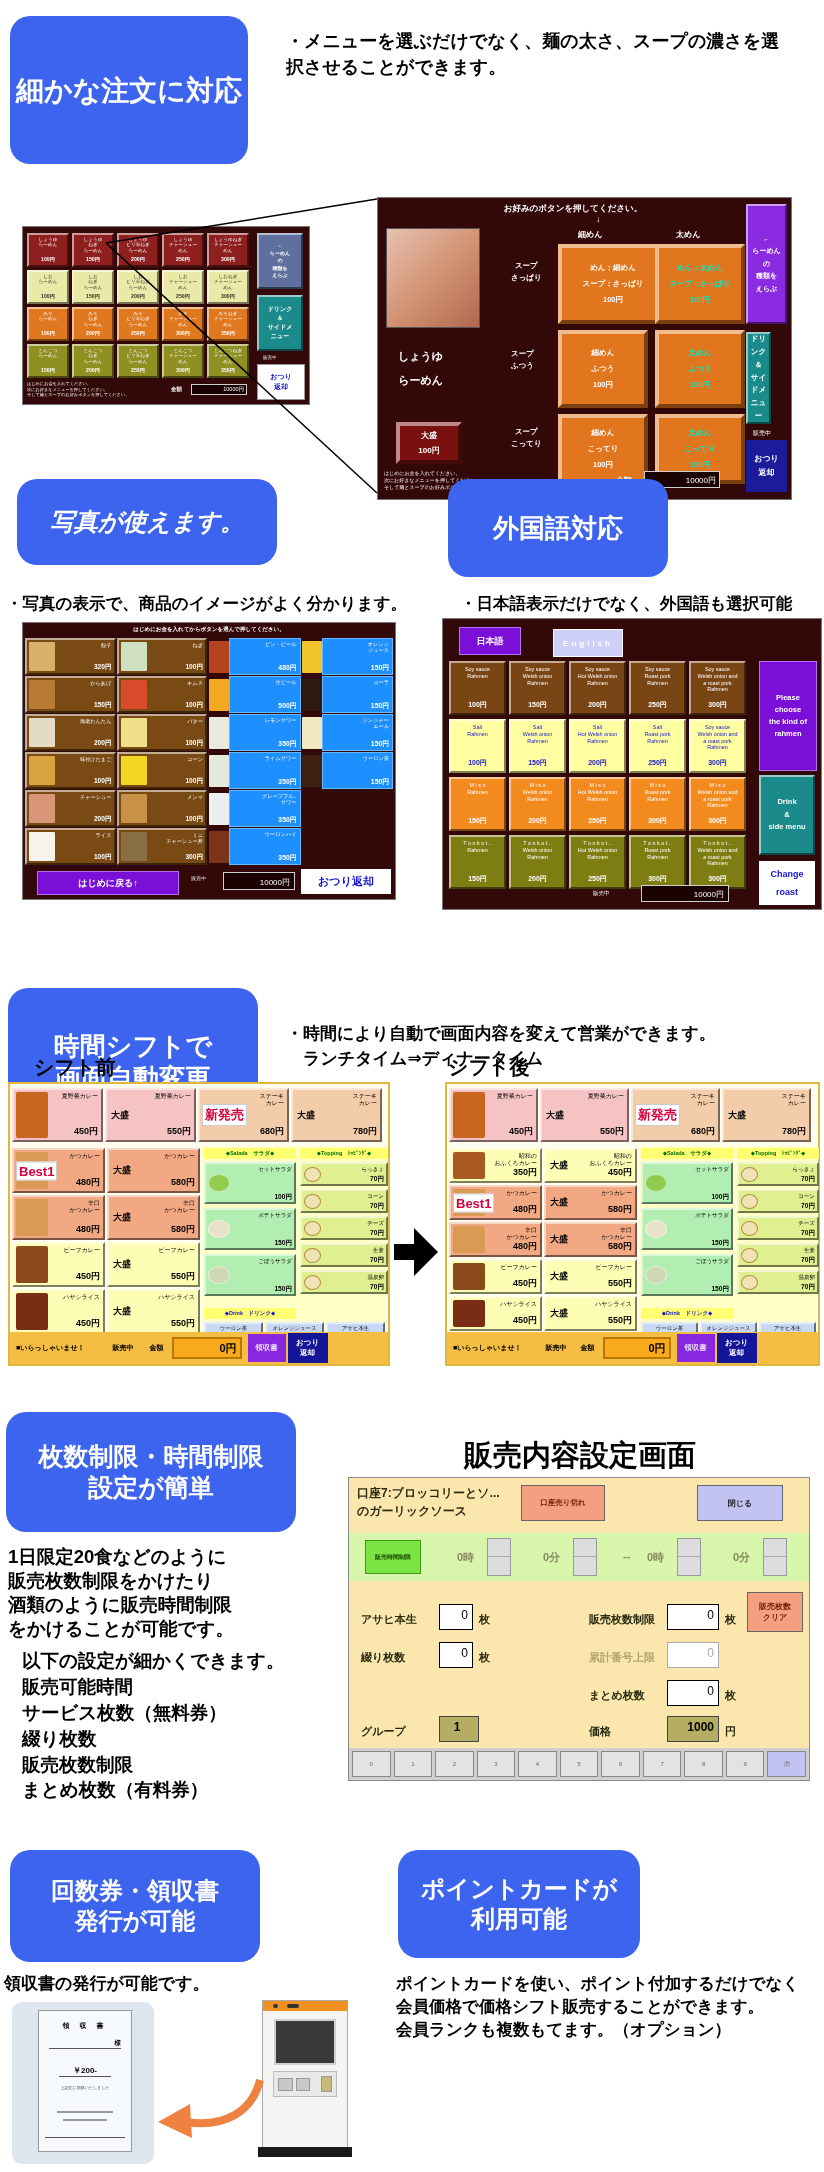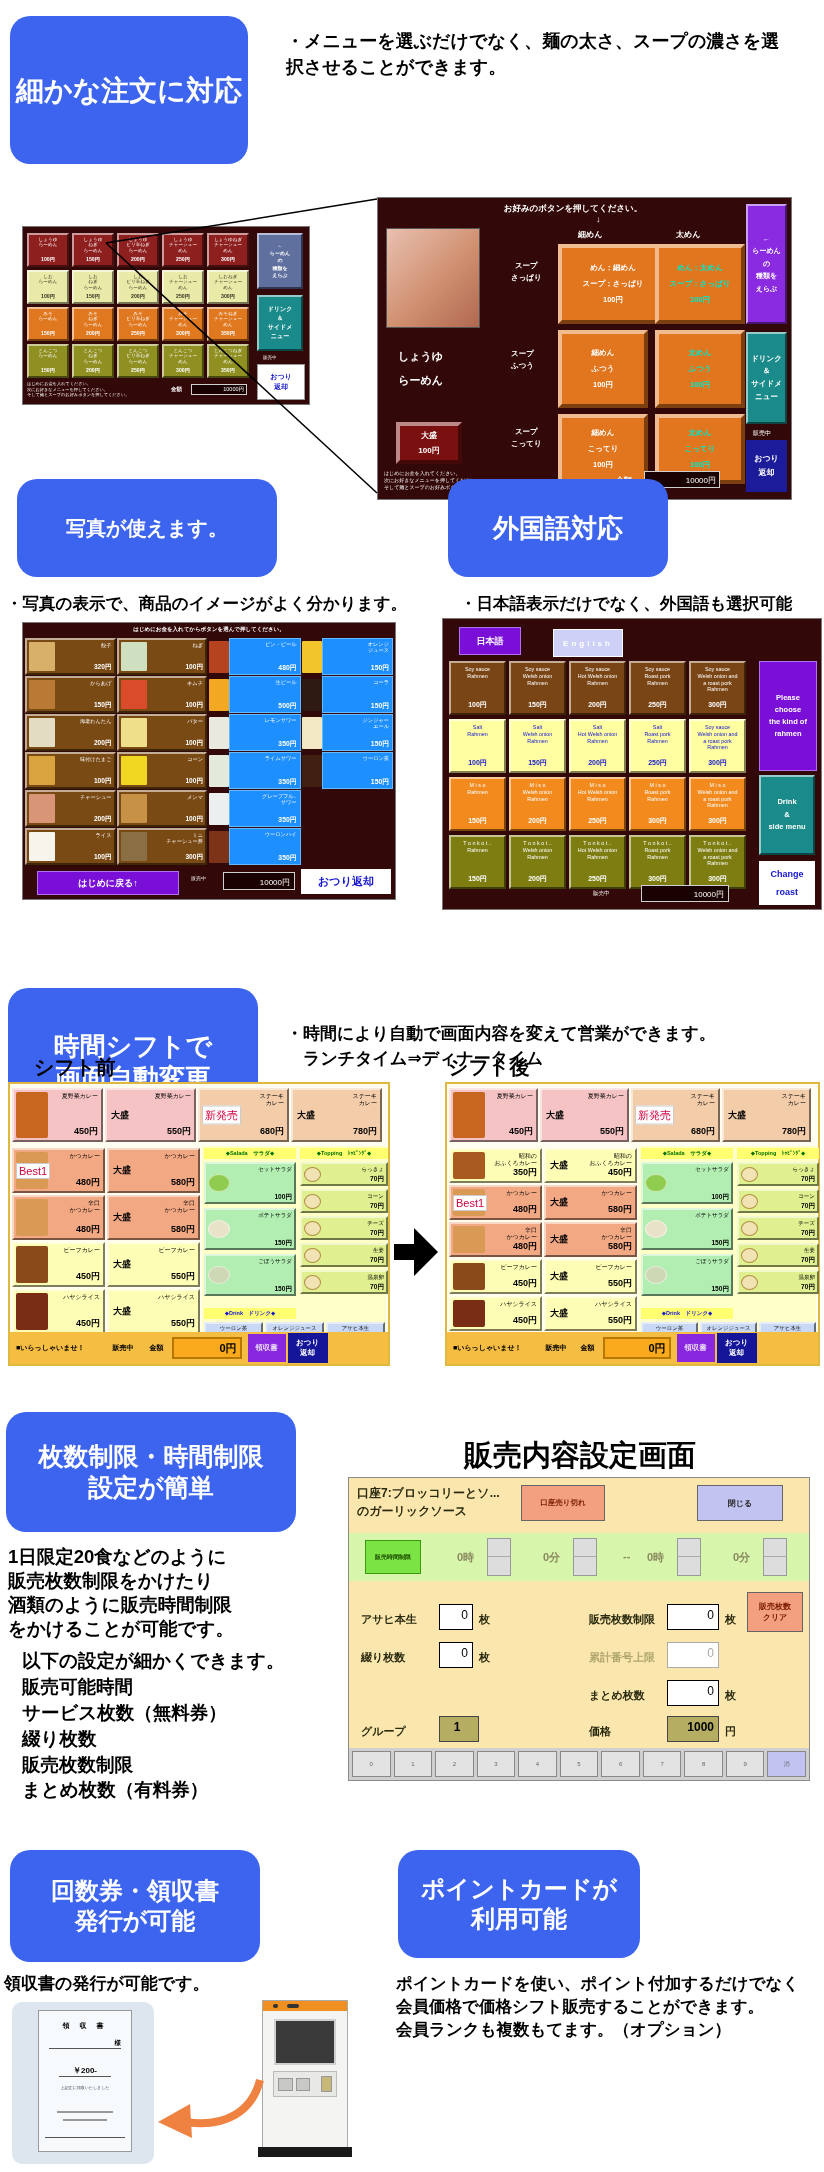--- a/index.html
+++ b/index.html
@@ -54,21 +54,21 @@
   .e-yellow{background:#ffffa2;color:#1515cf;}
   .e-orange{background:#f28a1e;color:#fff;}
   .e-olive{background:#7d7d12;color:#fff;}
   
   .shiftscr{position:absolute;background:#fffdf0;border:2px solid #e0b840;box-sizing:border-box;}
   .topRow{position:absolute;left:2px;top:4px;display:flex;gap:2px;}
   .kcell{position:relative;display:flex;padding:2px;box-sizing:border-box;align-items:stretch;}
   .kcell .kphoto{width:32px;height:100%;flex:none;margin-right:2px;border-radius:2px;}
   .kcell .ksize{font-weight:bold;font-size:9px;align-self:center;flex:none;margin:0 2px;}
   .kcell .badge{position:absolute;left:2px;top:50%;transform:translateY(-50%);background:#fff;color:#d4003c;
-    font-weight:normal;font-size:11px;padding:1px 2px;border:1px solid #ccc;}
+    font-weight:bold;font-size:13px;padding:1px 2px;border:1px solid #ccc;}
   .ktxt{flex:1;display:flex;flex-direction:column;justify-content:space-between;align-items:flex-end;font-size:6px;text-align:right;line-height:1.2;padding:1px;}
   .ktxt .pr{font-size:9px;}
   .leftGrid{position:absolute;left:2px;top:64px;width:188px;display:grid;grid-template-columns:1fr 1fr;gap:2px;}
   .leftGrid .kcell{height:45px;}
   .short .leftGrid .kcell{height:35px;}
   .colHead{position:absolute;height:11px;background:#ffff70;font-size:5.5px;font-weight:bold;display:flex;align-items:center;justify-content:center;}
   .gr{color:#007000;} .bl{color:#1515cf;}
   .salads{position:absolute;left:194px;top:78px;width:92px;}
   .scell{background:#b2eeb2;display:flex;height:42px;margin-bottom:4px;padding:2px;box-sizing:border-box;}
   .scell .sph{width:20px;height:16px;border-radius:50%;align-self:center;flex:none;margin-right:2px;border:1px solid #ffffff88;}
@@ -297,30 +297,30 @@
     <div class="abs tinywhite" style="left:6px;top:272px;width:160px;font-size:5px;">はじめにお金を入れてください。
 次にお好きなメニューを押してください。
 そして麺とスープのお好みボタンを押してください。</div>
     <div class="abs" style="left:238px;top:277px;color:#fff;font-size:8px;font-weight:bold;">金額</div>
     <div class="amtbox abs" style="left:266px;top:273px;width:76px;height:17px;font-size:8px;padding:3px 3px 0 0;">10000円</div>
     <div class="sideBtn bv" style="left:368px;top:6px;width:41px;height:120px;background:#8a2be2;font-size:7px;line-height:1.8;">←
 らーめん
 の
 種類を
 えらぶ</div>
-    <div class="sideBtn bv" style="left:368px;top:134px;width:41px;height:92px;background:#1a8a8a;font-size:7.5px;line-height:1.7;">ドリンク
+    <div class="sideBtn bv" style="left:368px;top:134px;width:25px;height:92px;background:#1a8a8a;font-size:7.5px;line-height:1.7;">ドリンク
 ＆
 サイドメ
 ニュー</div>
     <div class="abs tinywhite" style="left:375px;top:231px;font-size:6px;">販売中</div>
     <div class="sideBtn" style="left:368px;top:242px;width:41px;height:52px;background:#1c1c9a;font-size:8px;line-height:1.8;">おつり
 返却</div>
   </div>
 
-  <div class="callout" style="left:17px;top:479px;width:260px;height:98px;font-size:20px;"><span>写真が使えます。</span></div>
+  <div class="callout" style="left:17px;top:479px;width:260px;height:86px;font-size:24px;font-style:italic;"><span>写真が使えます。</span></div>
   <div class="desc" style="left:6px;top:592px;width:420px;font-size:16.5px;white-space:nowrap;">・写真の表示で、商品のイメージがよく分かります。</div>
 
   <div class="mscreen" style="left:22px;top:622px;width:372px;height:276px;">
     <div class="abs" style="left:0;top:3px;width:100%;text-align:center;color:#fff;font-size:5.5px;font-weight:bold;">はじめにお金を入れてからボタンを選んで押してください。</div>
     <div class="abs" style="left:2px;top:15px;width:182px;display:grid;grid-template-columns:1fr 1fr;gap:1px;">
 
     <div class="fcell bv">
         <span class="ph" style="background: rgb(217, 176, 106);"></span>
         <span class="ftxt">
             <span class="nm">餃子</span>

